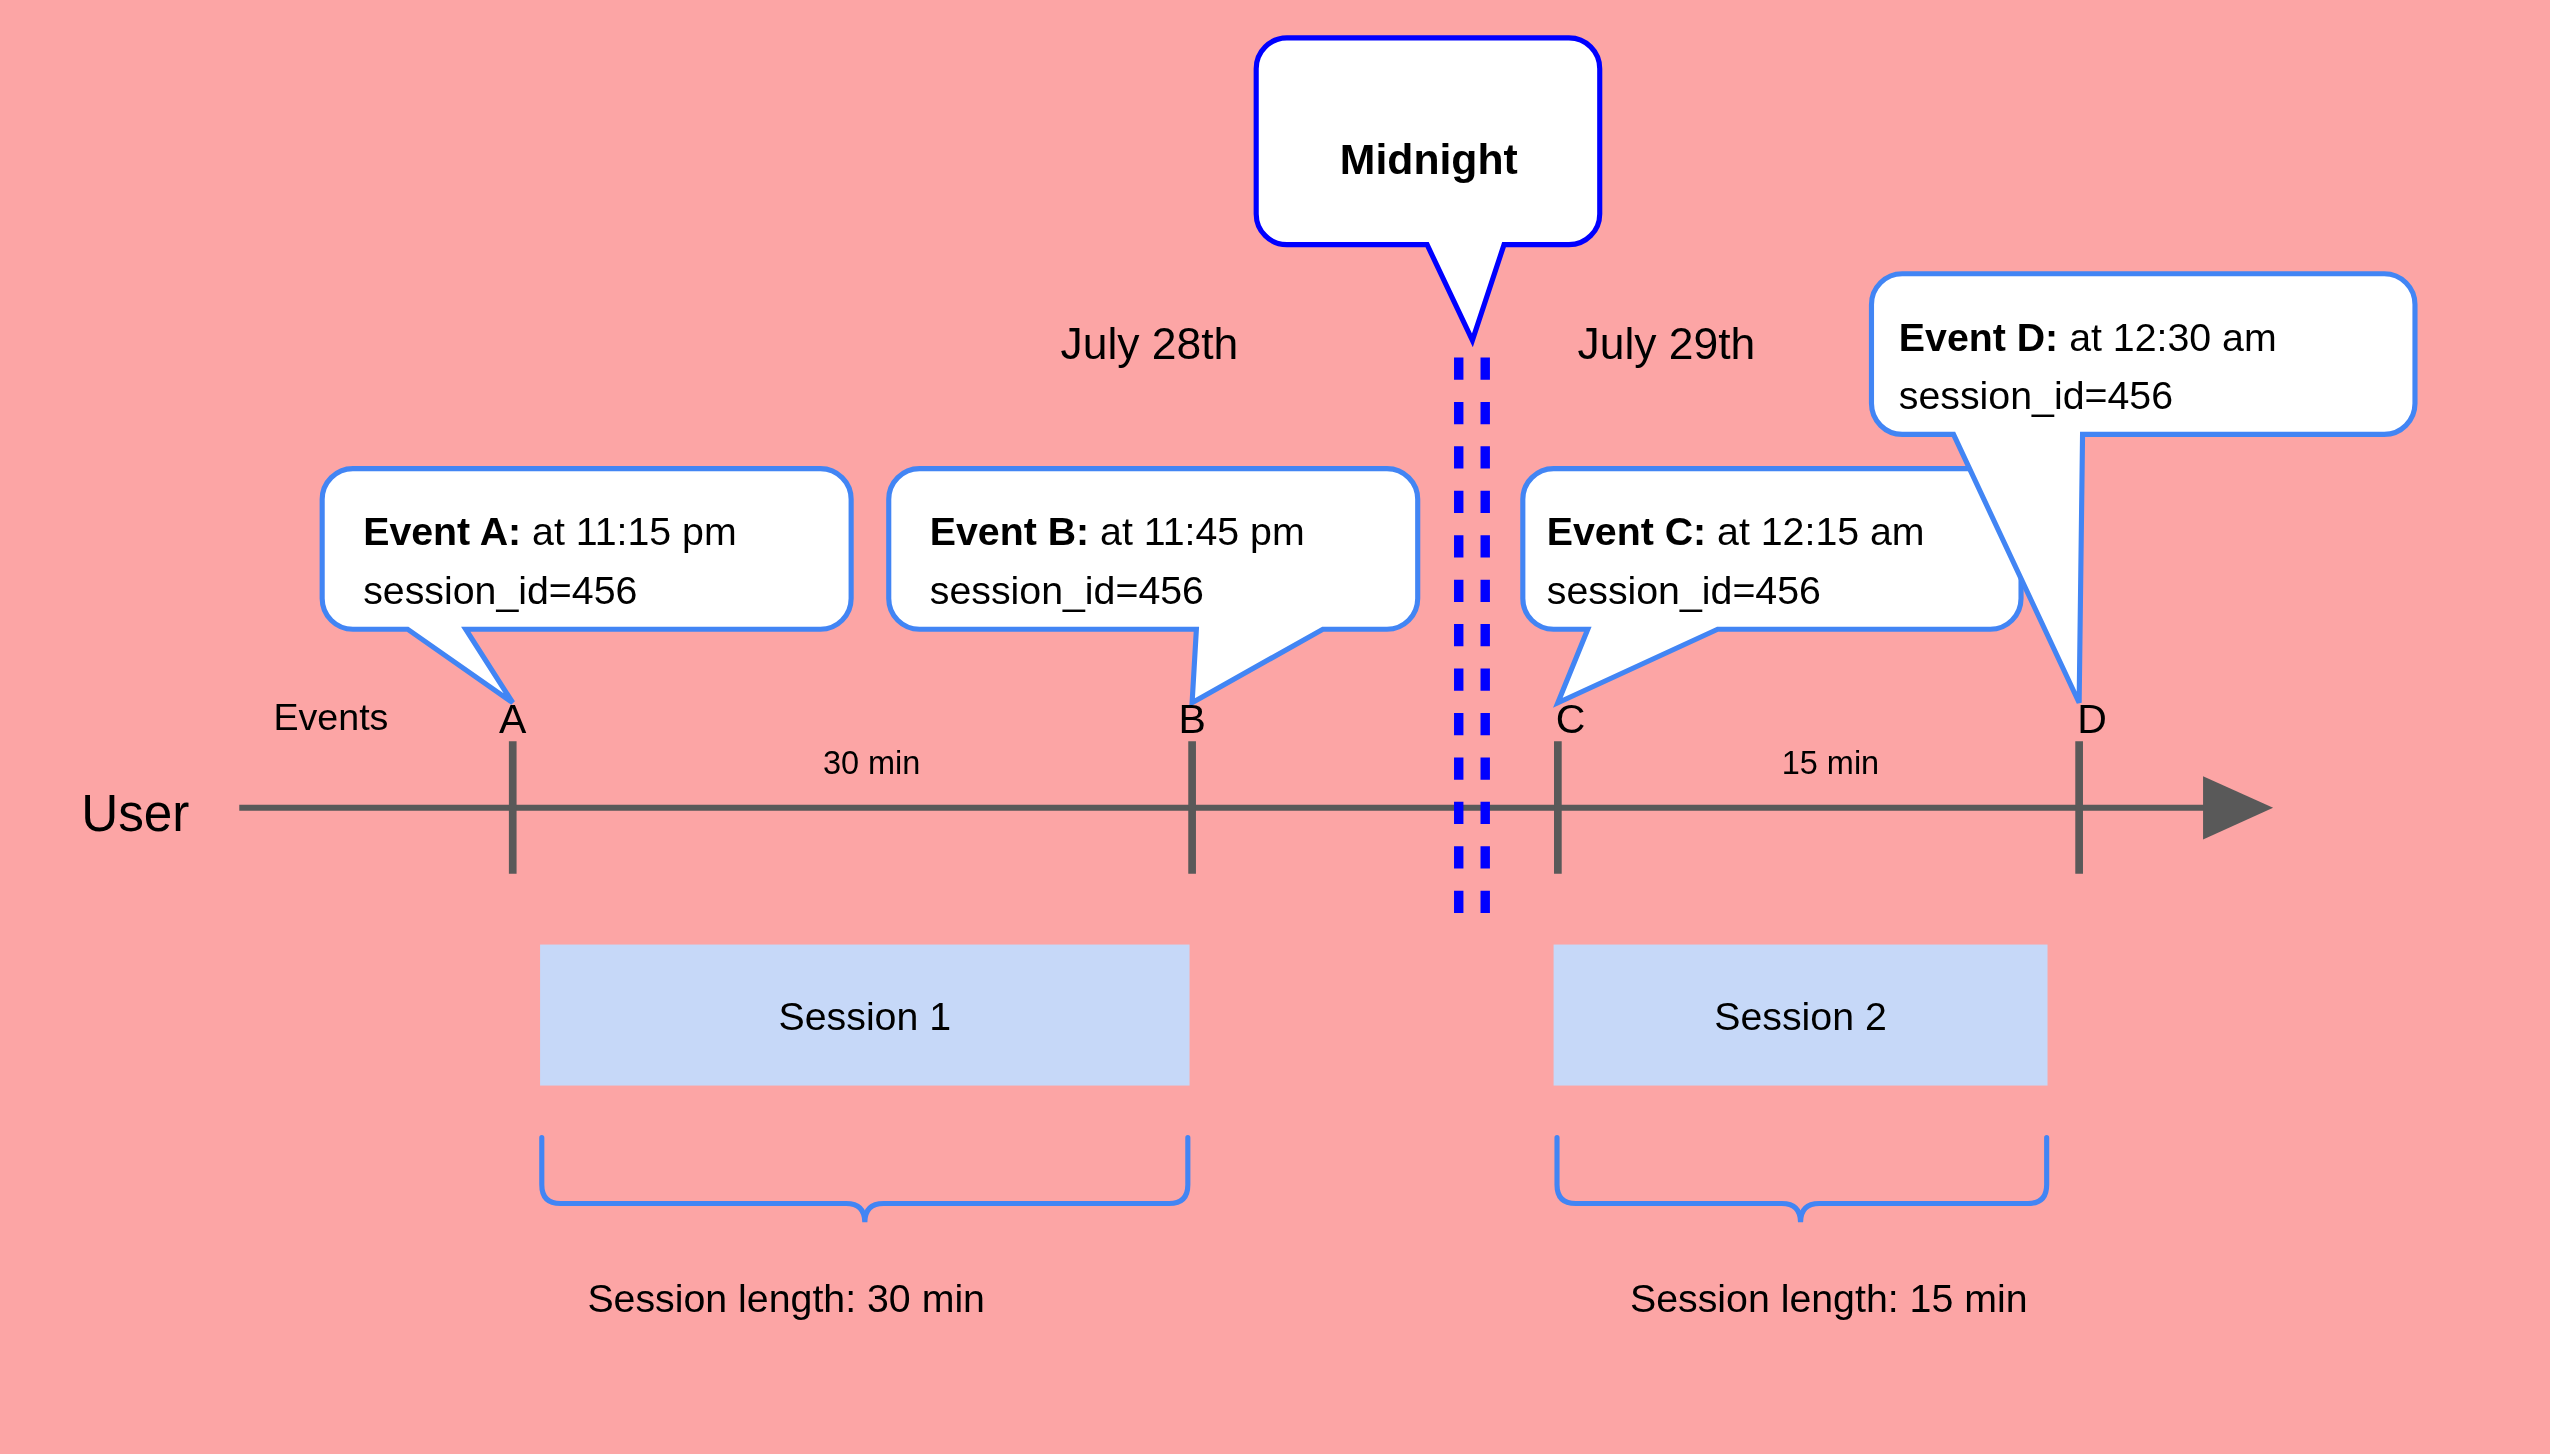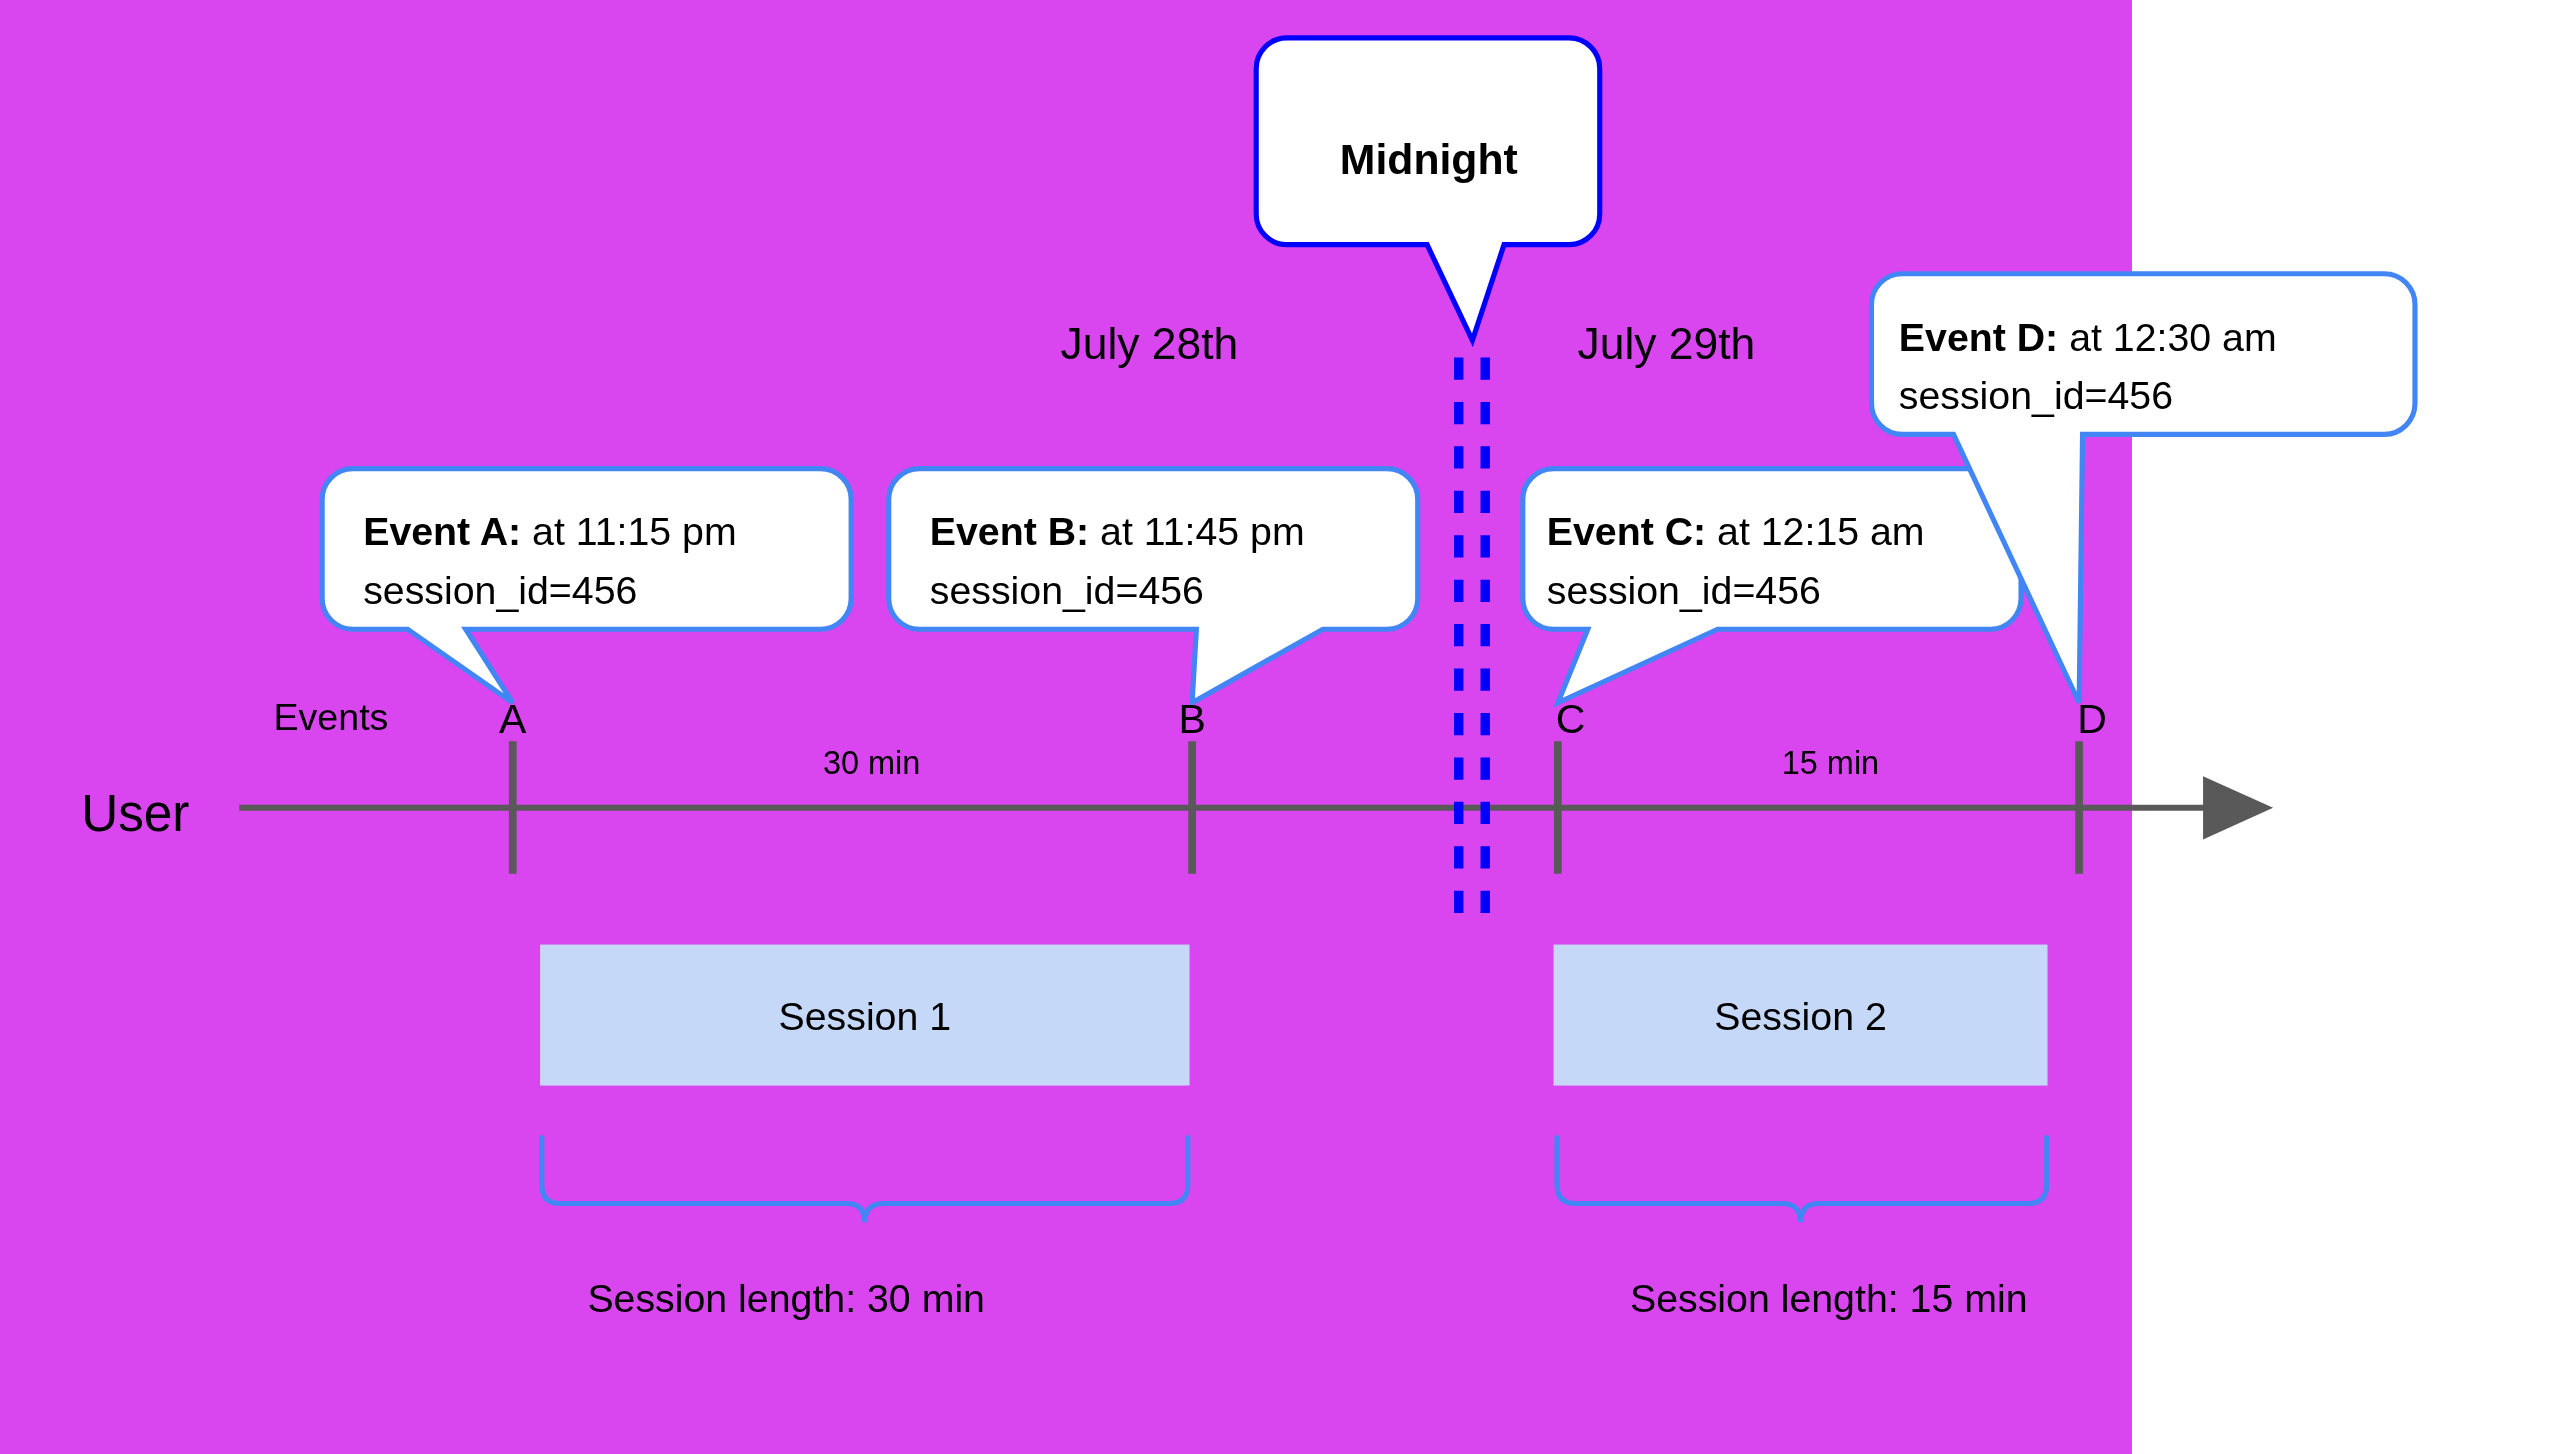--- a/index.html
+++ b/index.html
@@ -8,23 +8,23 @@
     background: #ffffff;
   }
   body {
     width: 2550px;
     height: 1455px;
     font-family: "Liberation Sans", sans-serif;
     overflow: hidden;
   }
   #diagram-root {
     position: relative;
-    width: 2132px;
+    width: 2550px;
     height: 1455px;
-    background: #d946ef;
+    background: #fca5a5;
     text-decoration: underline;
   }
   svg.layer {
     position: absolute;
     top: 0;
     left: 0;
     width: 2550px;
     height: 1455px;
   }
   .txt {

